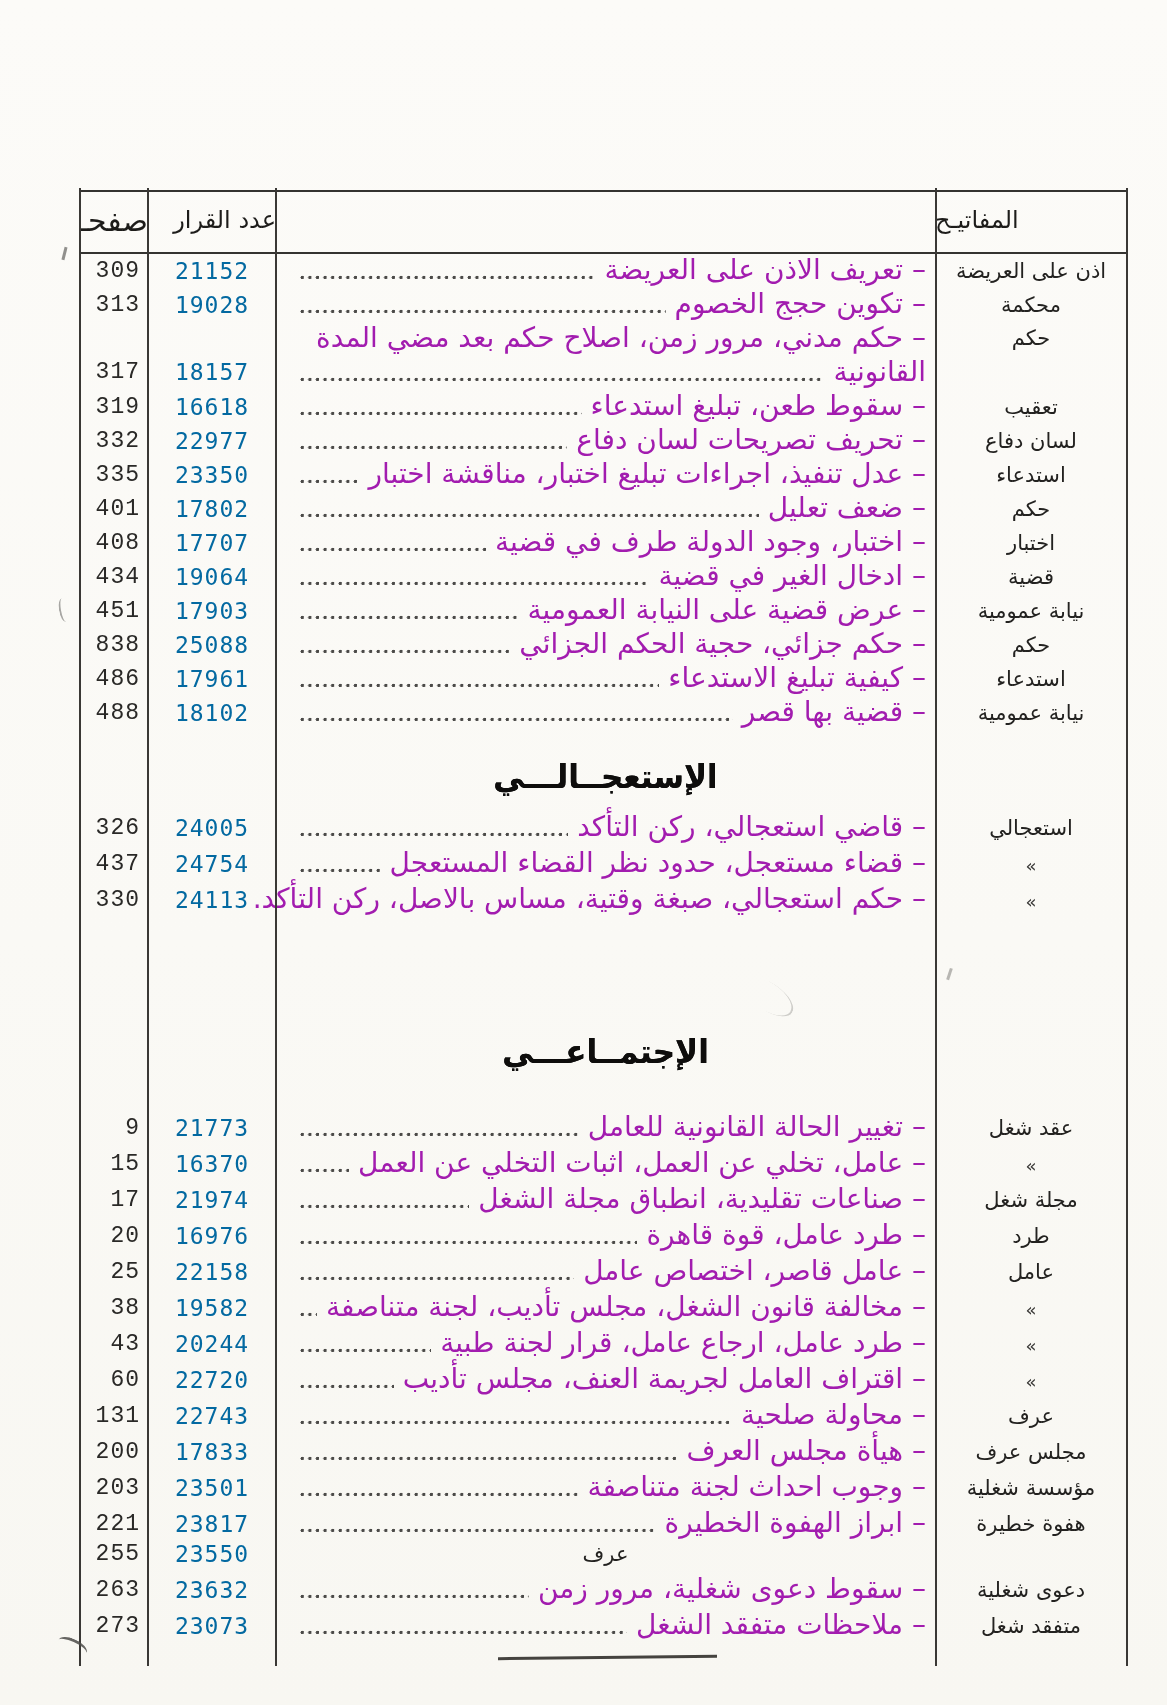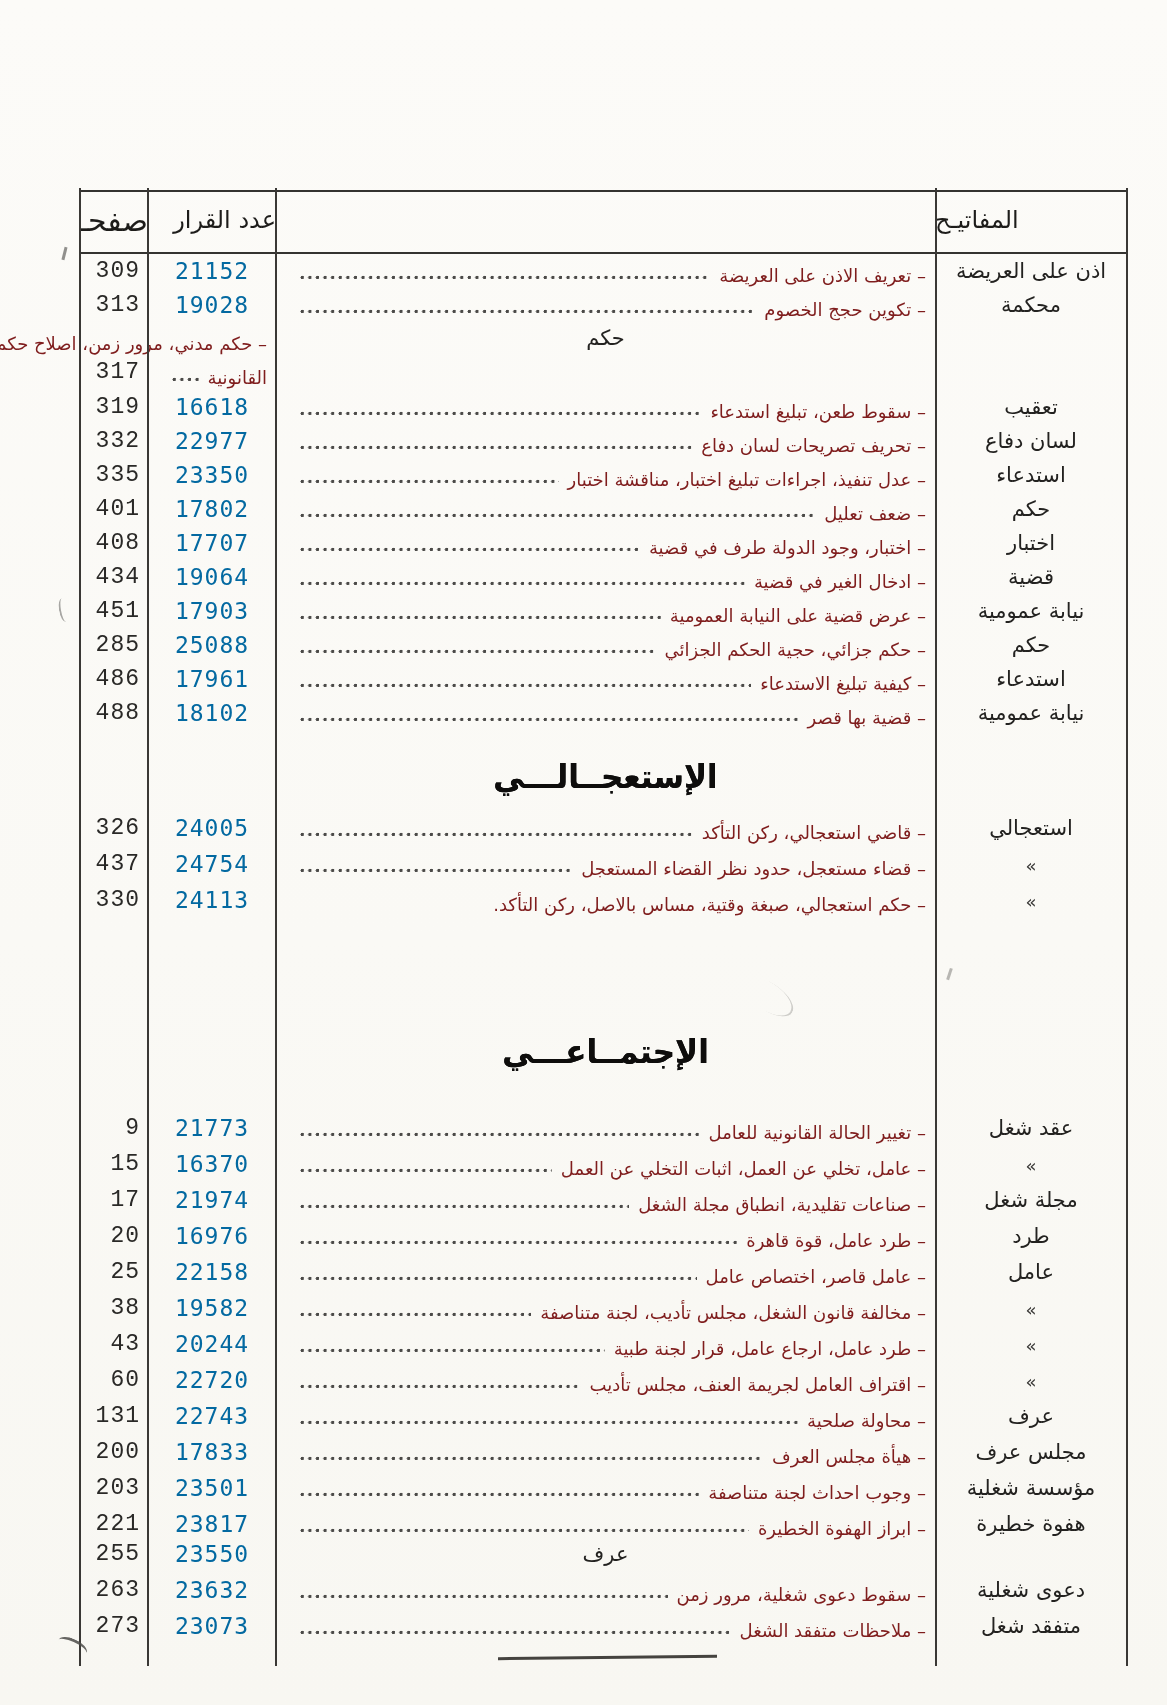--- a/index.html
+++ b/index.html
@@ -27,21 +27,21 @@
   .row.s0 .line{height:34px}
   .row.s1 .line,.row.s2 .line{height:36px}
   .c-page{display:flex;align-items:flex-end;justify-content:flex-end;
     font-family:Liberation Mono, monospace;font-size:23px;letter-spacing:1px;color:#2a2927;
     padding:0 8px 4px 0}
   .c-dec{display:flex;align-items:flex-end;justify-content:center;
     font-family:"DejaVu Sans Mono",monospace;font-size:23px;letter-spacing:1px;color:#0369a1;
     padding:0 0 4px 0}
   .c-desc{padding:0 9px 0 16px}
   .line{display:flex;direction:rtl;align-items:flex-end}
-  .desc-text{white-space:nowrap;font-size:18px;color:#7f1d1d;padding-bottom:2px}
+  .desc-text{white-space:nowrap;font-size:28px;color:#a21caf;padding-bottom:2px}
   .leader{flex:1 1 auto;height:5px;margin:0 9px 8px 8px;
     background-image:radial-gradient(circle at 2.2px 2.4px,#4b4a48 1.5px,transparent 1.95px);
     background-size:7.6px 5px;background-repeat:repeat-x;background-position:0 100%}
   .c-key{display:flex;align-items:flex-end;justify-content:center;direction:rtl;
     font-size:21px;color:#232220;padding-bottom:5px;text-align:center}
   .row.two .c-key{align-items:flex-start;padding-top:4px}
   .row.two .c-page,.row.two .c-dec{padding-bottom:5px}
   .key-ditto{font-size:18px;color:#3a3937}
   
   .heading{margin-left:196px;width:659px;text-align:center;font-weight:bold;color:#0e0d0c;
@@ -96,20 +96,21 @@
           <div class="line">
             <span class="desc-text">– تكوين حجج الخصوم</span>
             <span class="leader"></span>
           </div>
         </div>
     <div class="c-key">محكمة</div>
   </div>
 
   <div class="row entry grid-cols s0 two">
     <div class="c-page">317</div>
+    <div class="c-dec">18157</div>
     <div class="c-desc">
           <div class="line">
             <span class="desc-text">– حكم مدني، مرور زمن، اصلاح حكم بعد مضي المدة</span>
           </div>
           <div class="line">
             <span class="desc-text">القانونية</span>
             <span class="leader"></span>
           </div>
         </div>
     <div class="c-key">حكم</div>
@@ -193,21 +194,21 @@
     <div class="c-desc">
           <div class="line">
             <span class="desc-text">– عرض قضية على النيابة العمومية</span>
             <span class="leader"></span>
           </div>
         </div>
     <div class="c-key">نيابة عمومية</div>
   </div>
 
   <div class="row entry grid-cols s0">
-    <div class="c-page">285</div>
+    <div class="c-page">838</div>
     <div class="c-dec">25088</div>
     <div class="c-desc">
           <div class="line">
             <span class="desc-text">– حكم جزائي، حجية الحكم الجزائي</span>
             <span class="leader"></span>
           </div>
         </div>
     <div class="c-key">حكم</div>
   </div>
 

